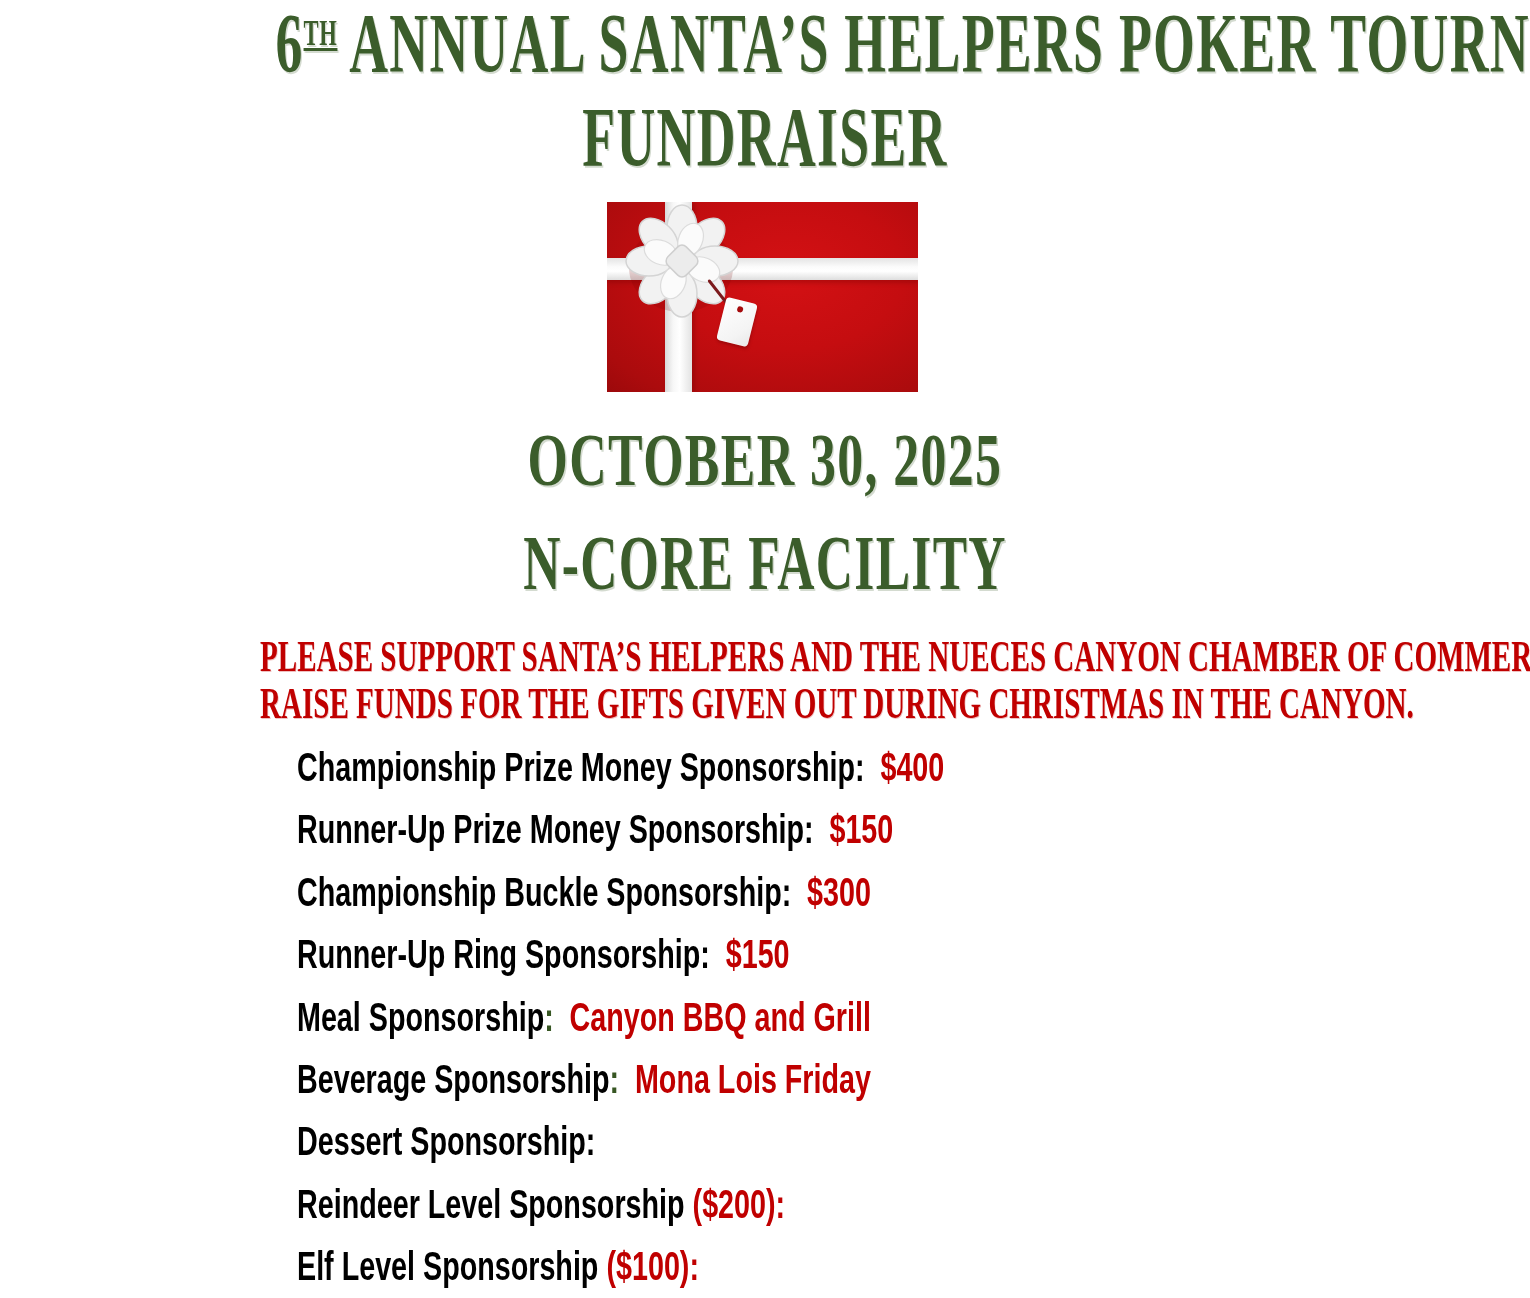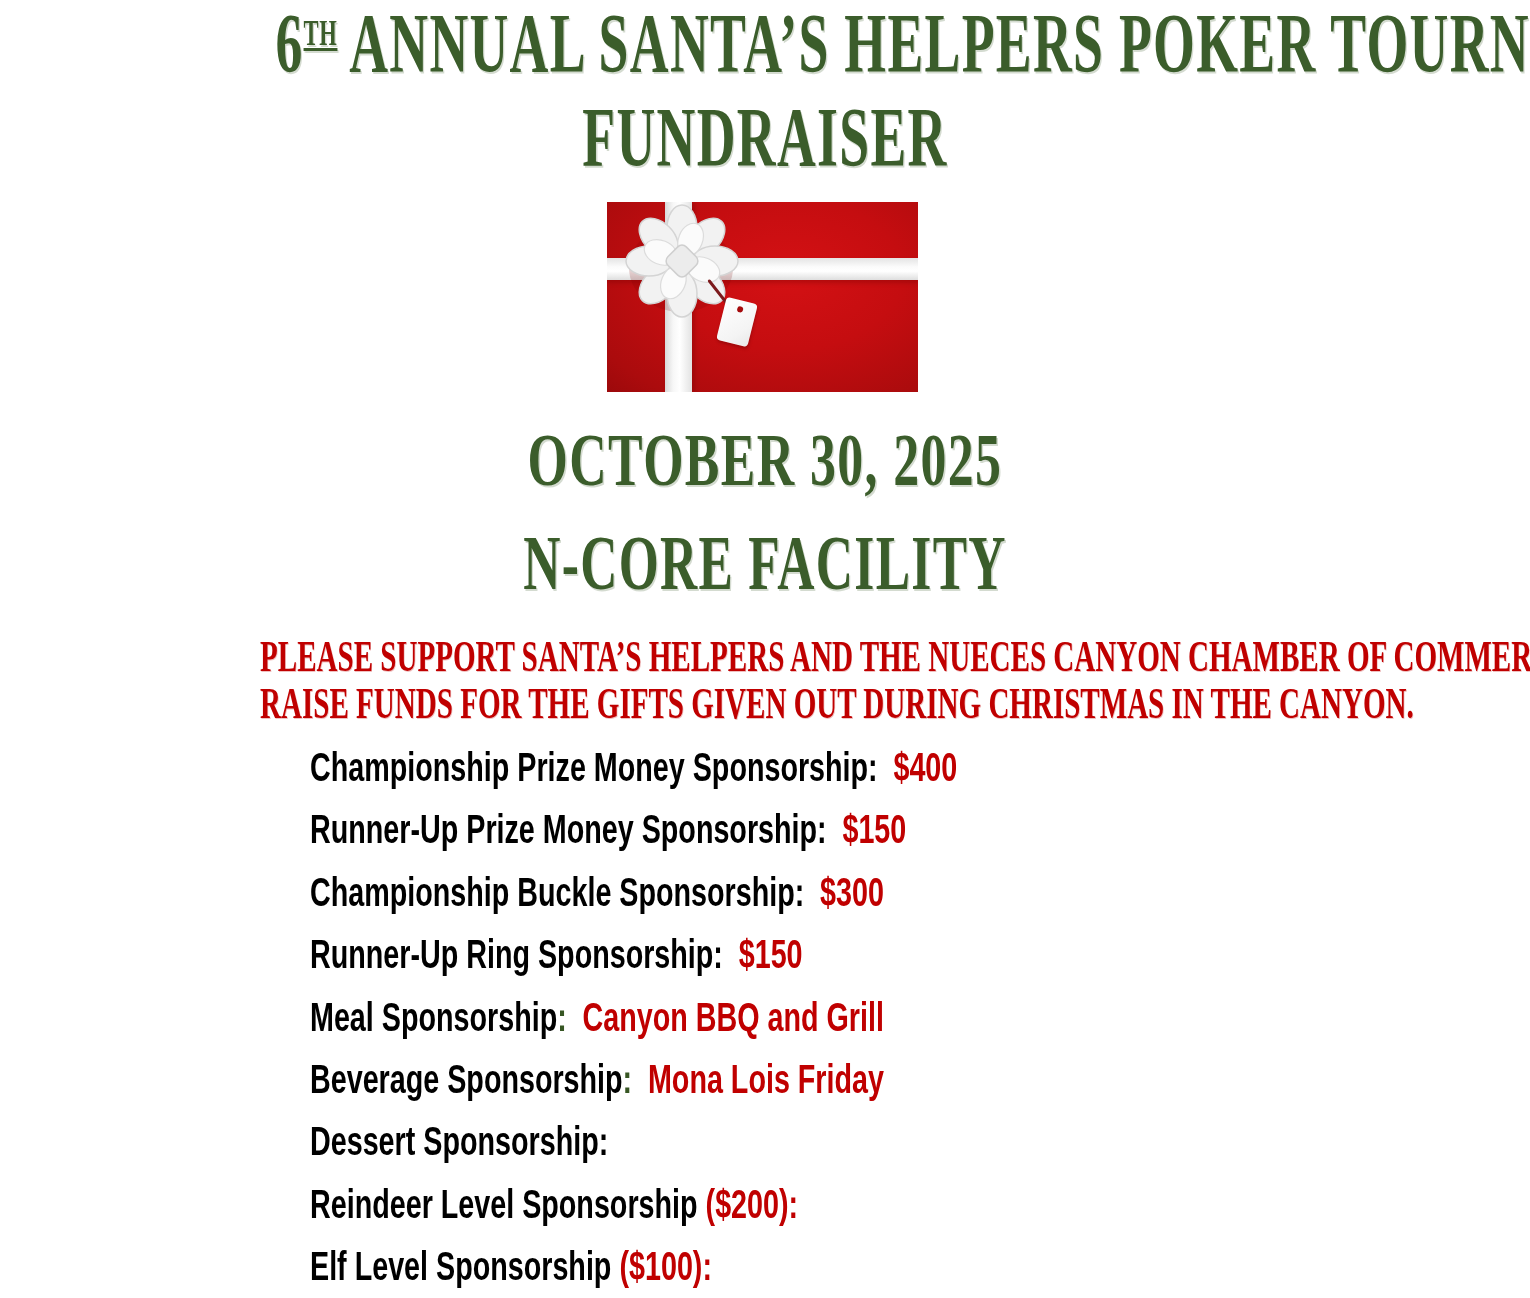--- a/index.html
+++ b/index.html
@@ -66,21 +66,21 @@
     background:linear-gradient(135deg,#ffffff 0%,#f4f4f4 70%,#e9e9e9 100%);
     border-radius:4px;transform:rotate(14deg);
     box-shadow:1px 2px 3px rgba(90,0,0,0.35);
   }
   #gift .tag .hole{
     position:absolute;left:50%;top:6px;width:6px;height:6px;margin-left:-3px;
     background:#a50b0d;border-radius:50%;
   }
 
   
-  #sponsorship-list{position:absolute;left:310px;top:736px;}
+  #sponsorship-list{position:absolute;left:297px;top:736px;}
   .row{
     height:62.4px;line-height:62.4px;white-space:nowrap;
     font-family:"Liberation Sans", sans-serif;font-weight:bold;font-size:41px;
     transform:scaleX(0.70);transform-origin:0 50%;
     color:#000000;
   }
   .row .value{color:#C00000;margin-left:0.55em;}
   .row .value.narrow{margin-left:0.28em;}
   .row .colon{color:#375623;}
 </style>

